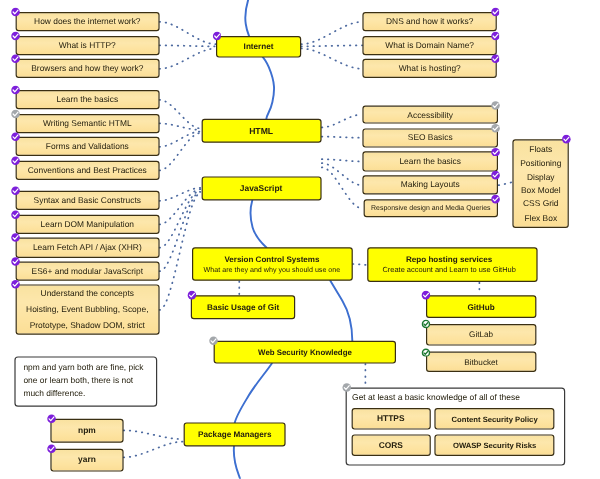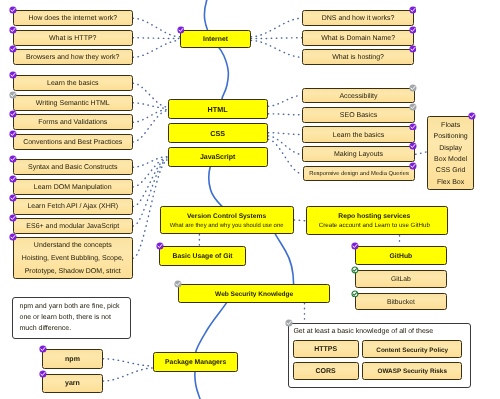--- a/index.html
+++ b/index.html
@@ -196,23 +196,20 @@
           <circle cx="8" cy="8" r="7.2" fill="#7d1fdb"></circle>
           <path d="M3.9 8.1 L6.7 11.1 L12.2 4.9" fill="none" stroke-width="2.0" stroke-linecap="round" stroke-linejoin="round" stroke="#ffffff"></path>
         </svg>
       </div>
       <div class="node yellow" style="left: 179.9px; top: 29.9px; width: 71.2px; height: 18px; font-size: 6.8px; padding-top: 2.4px; font-weight: bold;">
         <div style="white-space: nowrap;">Internet</div>
       </div>
       <div class="node yellow" style="left: 167.6px; top: 98.8px; width: 100px; height: 20.3px; font-size: 7.2px; padding-top: 2.4px; font-weight: bold;">
         <div style="white-space: nowrap;">HTML</div>
       </div>
-      <div class="node yellow" style="left: 167.6px; top: 123.3px; width: 100px; height: 19.8px; font-size: 7.2px; padding-top: 2.4px; font-weight: bold;">
-        <div style="white-space: nowrap;">CSS</div>
-      </div>
       <div class="node yellow" style="left: 167.6px; top: 147.1px; width: 100px; height: 20.1px; font-size: 7px; padding-top: 2.4px; font-weight: bold;">
         <div style="white-space: nowrap;">JavaScript</div>
       </div>
       <div class="badge" style="top: 6.2px; left: 408.55px;">
         <svg viewBox="0 0 16 16" width="7.9" height="7.9">
           <circle cx="8" cy="8" r="7.2" fill="#7d1fdb"></circle>
           <path d="M3.9 8.1 L6.7 11.1 L12.2 4.9" fill="none" stroke-width="2.0" stroke-linecap="round" stroke-linejoin="round" stroke="#ffffff"></path>
         </svg>
       </div>
       <div class="node tan" style="left: 301.9px; top: 10px; width: 112.4px; height: 16.4px; font-size: 7px; padding-top: 2.4px;">

